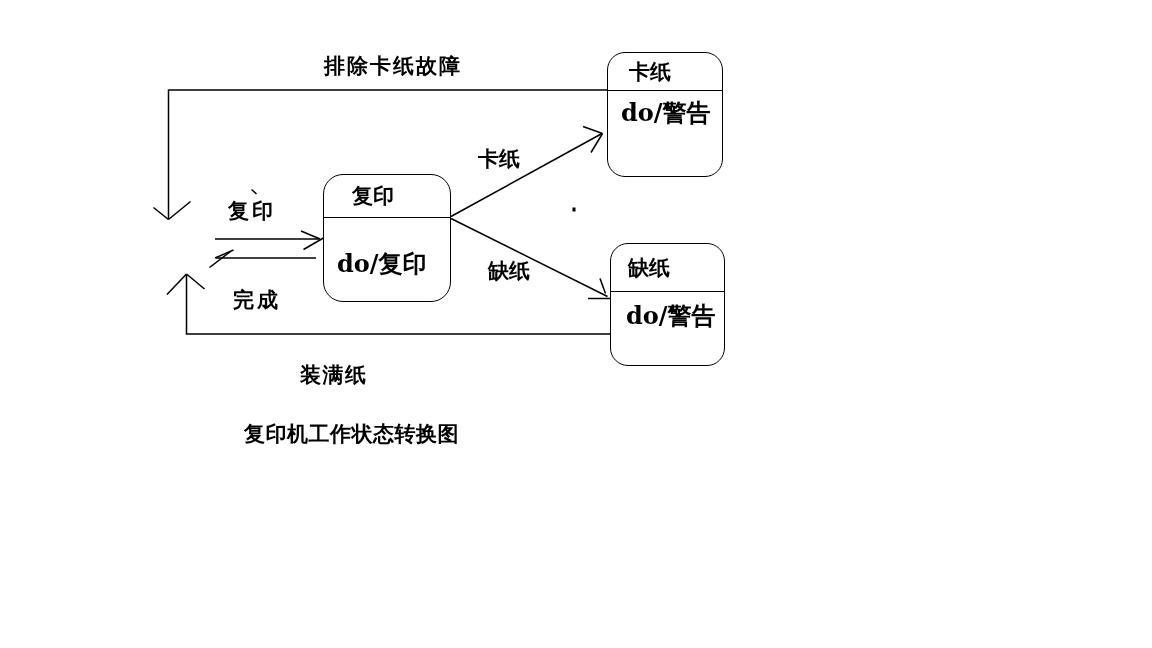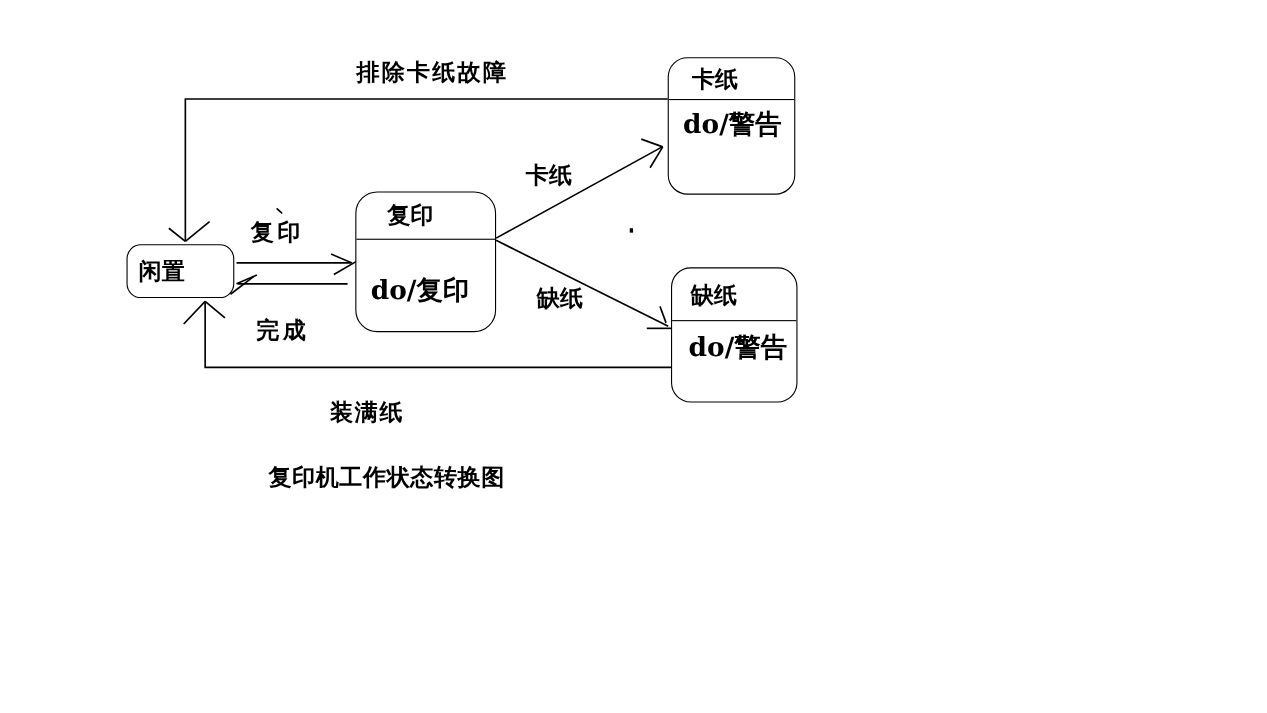--- a/index.html
+++ b/index.html
@@ -103,23 +103,20 @@
       <path d="M186.5,274 L167,294.5"></path>
       <path d="M186.5,274 L204.5,289"></path>
     </g>
 
     <g>
       <path d="M251.5,189.5 L256.5,194"></path>
       <rect x="572.5" y="207.5" width="3" height="4" fill="#000000" stroke="none"></rect>
     </g>
   </svg>
 
-  <div class="state state-simple" style="left:115px; top:222px; width:98px; height:49px; border-radius:13px; padding-left:10px;">
-    <span>闲置</span>
-  </div>
 
   <div class="state" style="left:323px; top:174px; width:128px; height:128px; border-radius:20px;">
     <div class="state-head" style="height:43px; padding-left:28px;">
       <span>复印</span>
     </div>
     <div class="state-body" style="padding:30px 0 0 13px;">
       <span>do/复印</span>
     </div>
   </div>
 

